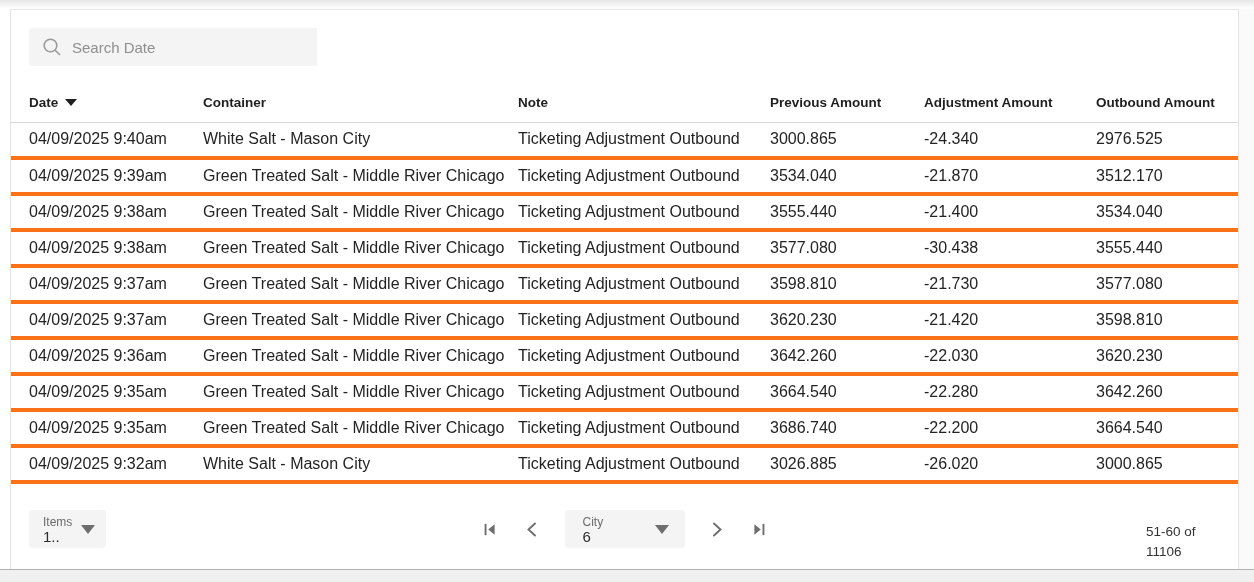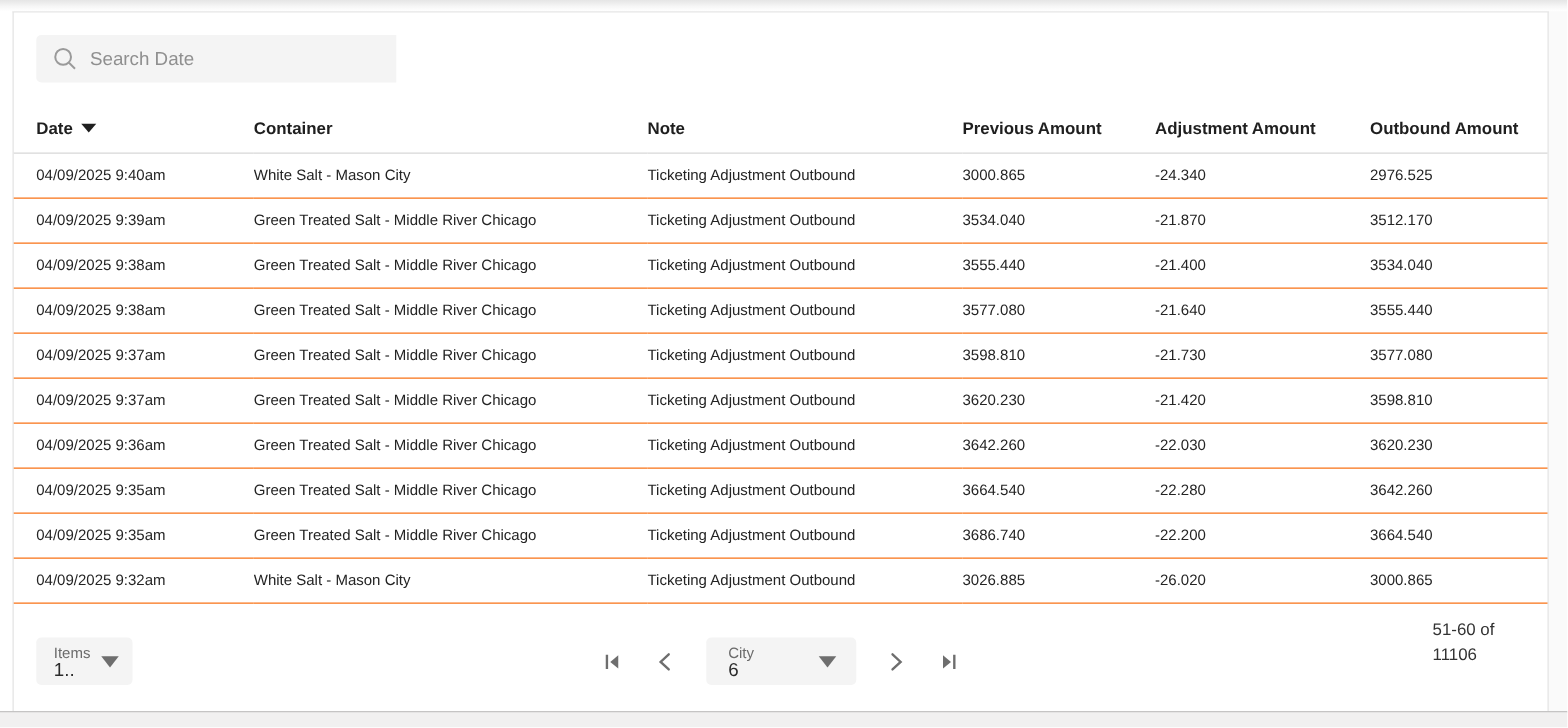--- a/index.html
+++ b/index.html
@@ -66,22 +66,22 @@
     border-collapse: collapse; table-layout: fixed;
   }
   .data-table th {
     height: 38px; text-align: left; vertical-align: middle;
     font-size: 13.5px; font-weight: bold; color: #1f1f1f;
     border-bottom: 1px solid #d7d7d7;
     padding: 0; white-space: nowrap; overflow: hidden;
   }
   .data-table td {
     height: 36px; vertical-align: middle;
-    font-size: 12px; color: #242424;
-    border-bottom: 1px solid #f97316;
+    font-size: 16px; color: #242424;
+    border-bottom: 4px solid #f97316;
     padding: 0; white-space: nowrap; overflow: hidden;
   }
   .data-table th:first-child, .data-table td:first-child { padding-left: 18px; }
   .sort-arrow {
     display: inline-block; width: 0; height: 0; margin-left: 7px;
     border-left: 6px solid transparent; border-right: 6px solid transparent;
     border-top: 7px solid #1f1f1f; vertical-align: 1px;
   }
   
   .dropdown-box {
@@ -109,21 +109,21 @@
   }
   .pager-btn {
     background: transparent; border: none; padding: 0; cursor: pointer;
     width: 22px; height: 22px; display: flex; align-items: center; justify-content: center;
   }
   .page-box { position: relative; width: 120px; }
   .page-box .dd-label { left: 18px; }
   .page-box .dd-value { left: 18px; }
   .page-box .dd-caret { right: 16px; top: 15px; }
   .range-text {
-    position: absolute; left: 1135px; top: 484px; width: 72px;
+    position: absolute; left: 1135px; top: 512px; width: 72px;
     font-size: 13.5px; line-height: 20px; color: #333333;
   }
 </style>
 </head>
 <body>
 
 <div class="top-shadow"></div>
 <div class="right-gutter"></div>
 
 <div class="card">
@@ -180,21 +180,21 @@
           <td>Ticketing Adjustment Outbound</td>
           <td>3555.440</td>
           <td>-21.400</td>
           <td>3534.040</td>
         </tr>
         <tr>
           <td>04/09/2025 9:38am</td>
           <td>Green Treated Salt - Middle River Chicago</td>
           <td>Ticketing Adjustment Outbound</td>
           <td>3577.080</td>
-          <td>-21.640</td>
+          <td>-30.438</td>
           <td>3555.440</td>
         </tr>
         <tr>
           <td>04/09/2025 9:37am</td>
           <td>Green Treated Salt - Middle River Chicago</td>
           <td>Ticketing Adjustment Outbound</td>
           <td>3598.810</td>
           <td>-21.730</td>
           <td>3577.080</td>
         </tr>

